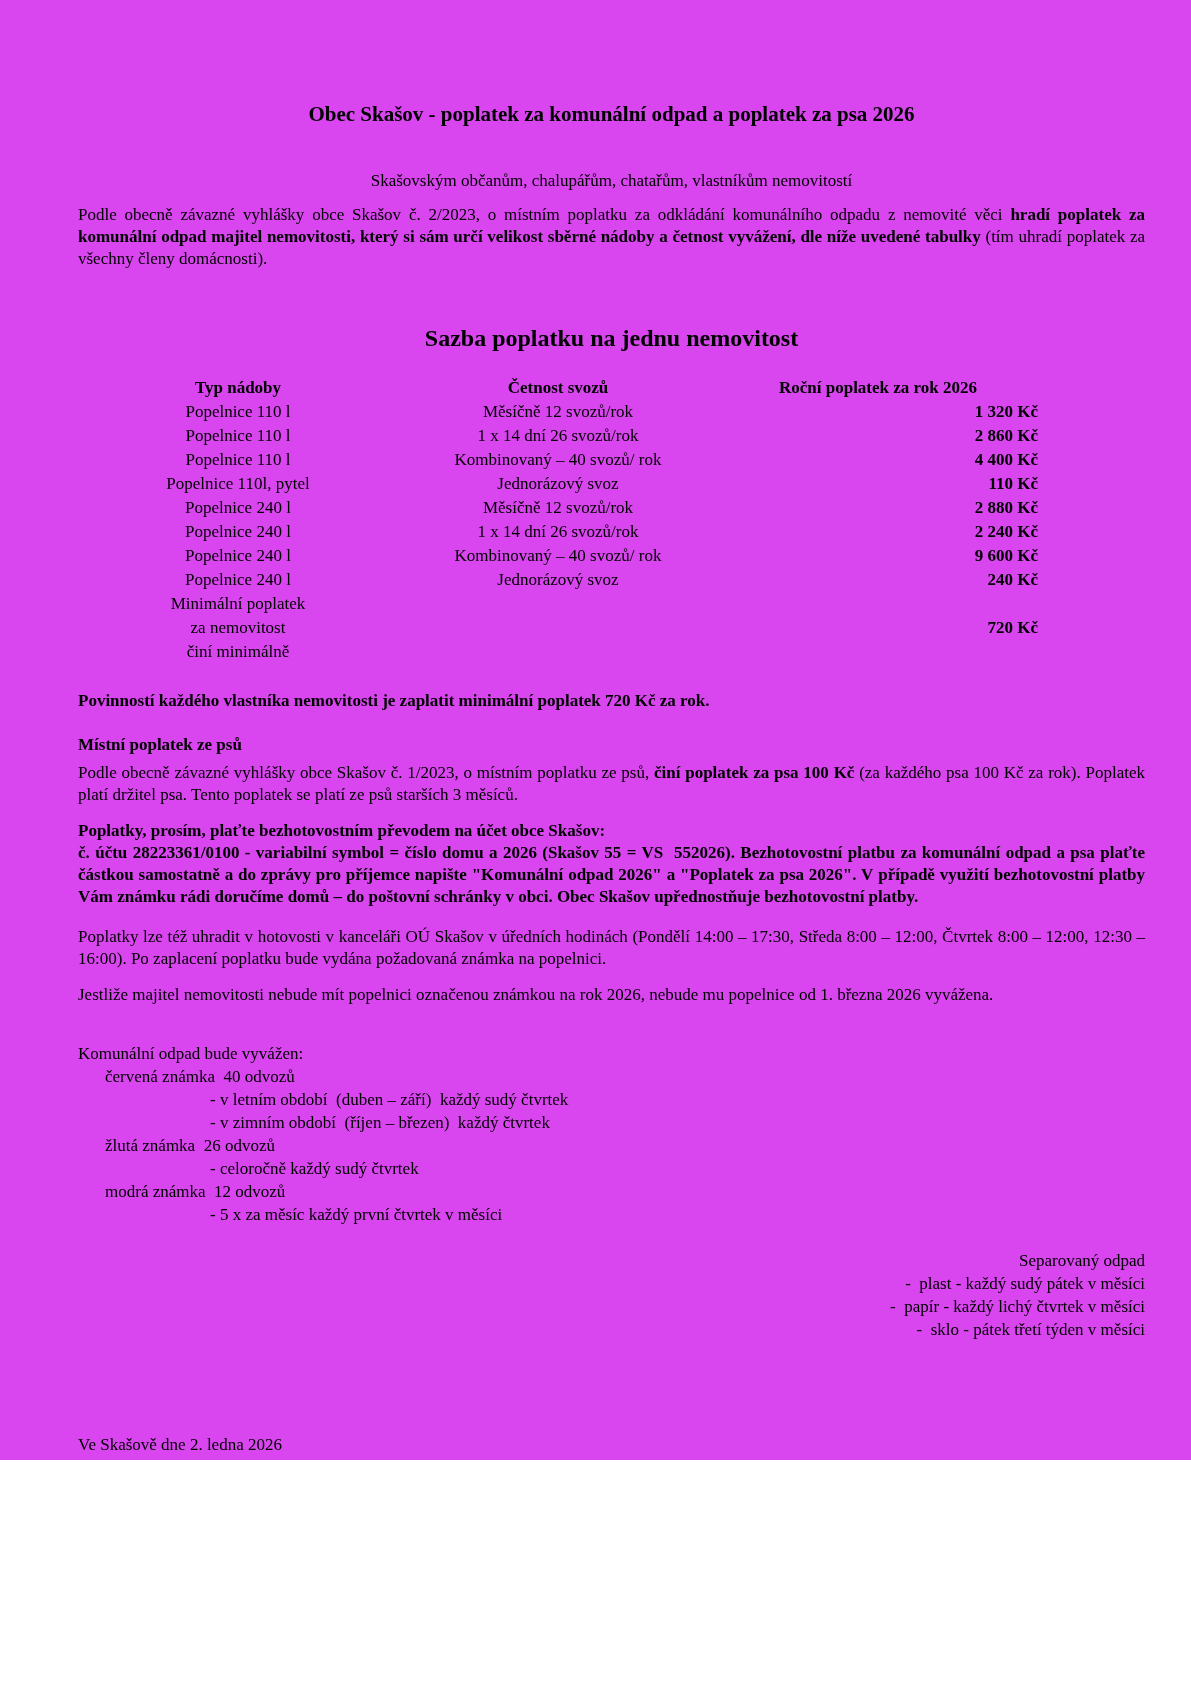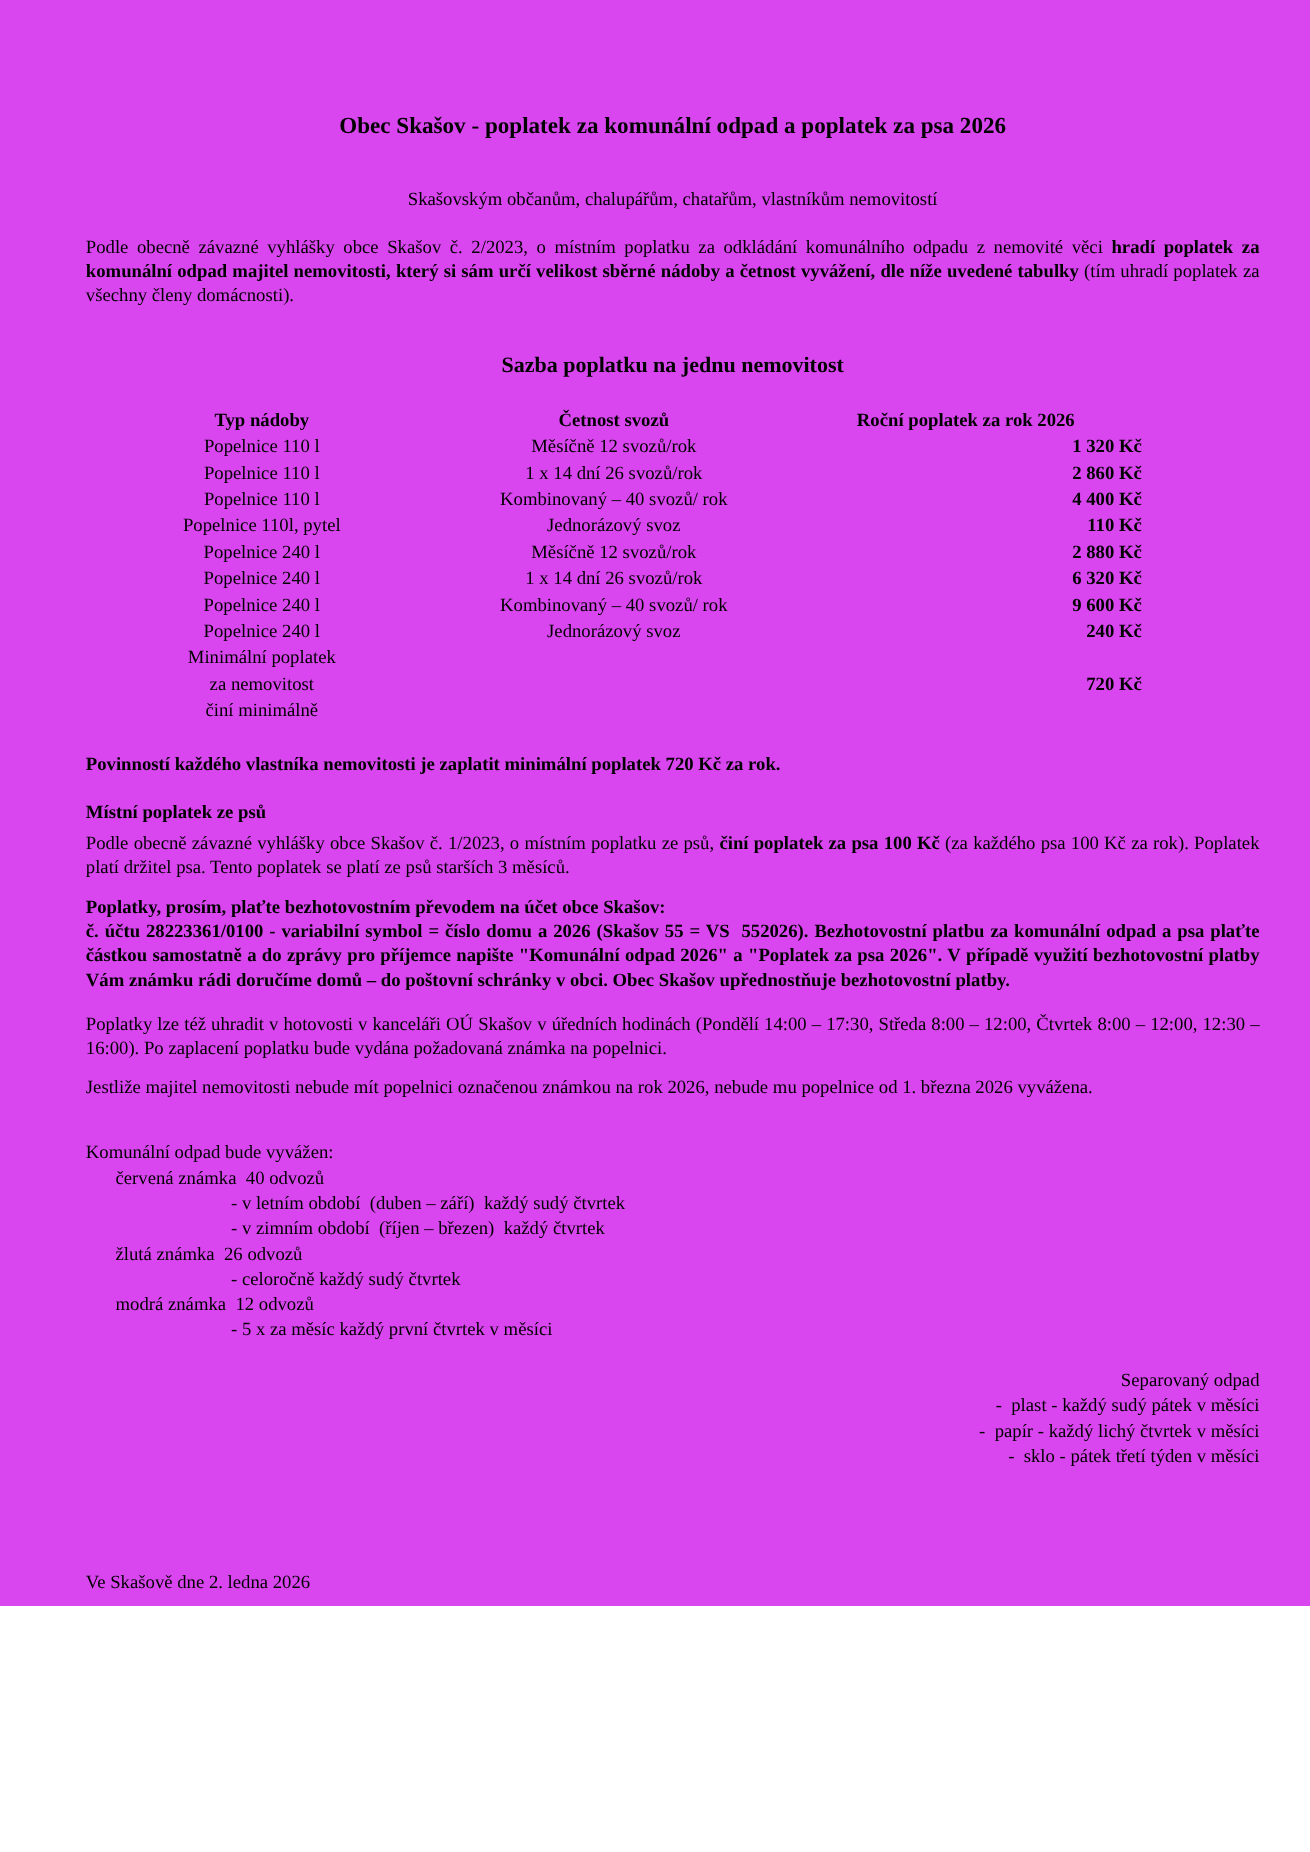--- a/index.html
+++ b/index.html
@@ -21,27 +21,27 @@
   .title {
     font-size: 21px;
     font-weight: bold;
     text-align: center;
     line-height: 28px;
   }
   .subtitle {
     text-align: center;
     margin-top: 42px;
   }
-  .para-intro { margin-top: 22px; text-align: justify; }
+  .para-intro { margin-top: 12px; text-align: justify; }
   .h2 {
-    font-size: 20px;
+    font-size: 24px;
     font-weight: bold;
     text-align: center;
     line-height: 24px;
-    margin-top: 40px;
+    margin-top: 56px;
   }
   table.rates {
     margin-top: 26px;
     border-collapse: collapse;
     width: 960px;
     table-layout: fixed;
   }
   table.rates th, table.rates td {
     padding: 0;
     line-height: 24px;
@@ -126,21 +126,21 @@
           <td class="price">110 Kč</td>
         </tr>
       <tr>
           <td class="typ">Popelnice 240 l</td>
           <td class="cet">Měsíčně 12 svozů/rok</td>
           <td class="price">2 880 Kč</td>
         </tr>
       <tr>
           <td class="typ">Popelnice 240 l</td>
           <td class="cet">1 x 14 dní 26 svozů/rok</td>
-          <td class="price">6 320 Kč</td>
+          <td class="price">2 240 Kč</td>
         </tr>
       <tr>
           <td class="typ">Popelnice 240 l</td>
           <td class="cet">Kombinovaný – 40 svozů/ rok</td>
           <td class="price">9 600 Kč</td>
         </tr>
       <tr>
           <td class="typ">Popelnice 240 l</td>
           <td class="cet">Jednorázový svoz</td>
           <td class="price">240 Kč</td>

